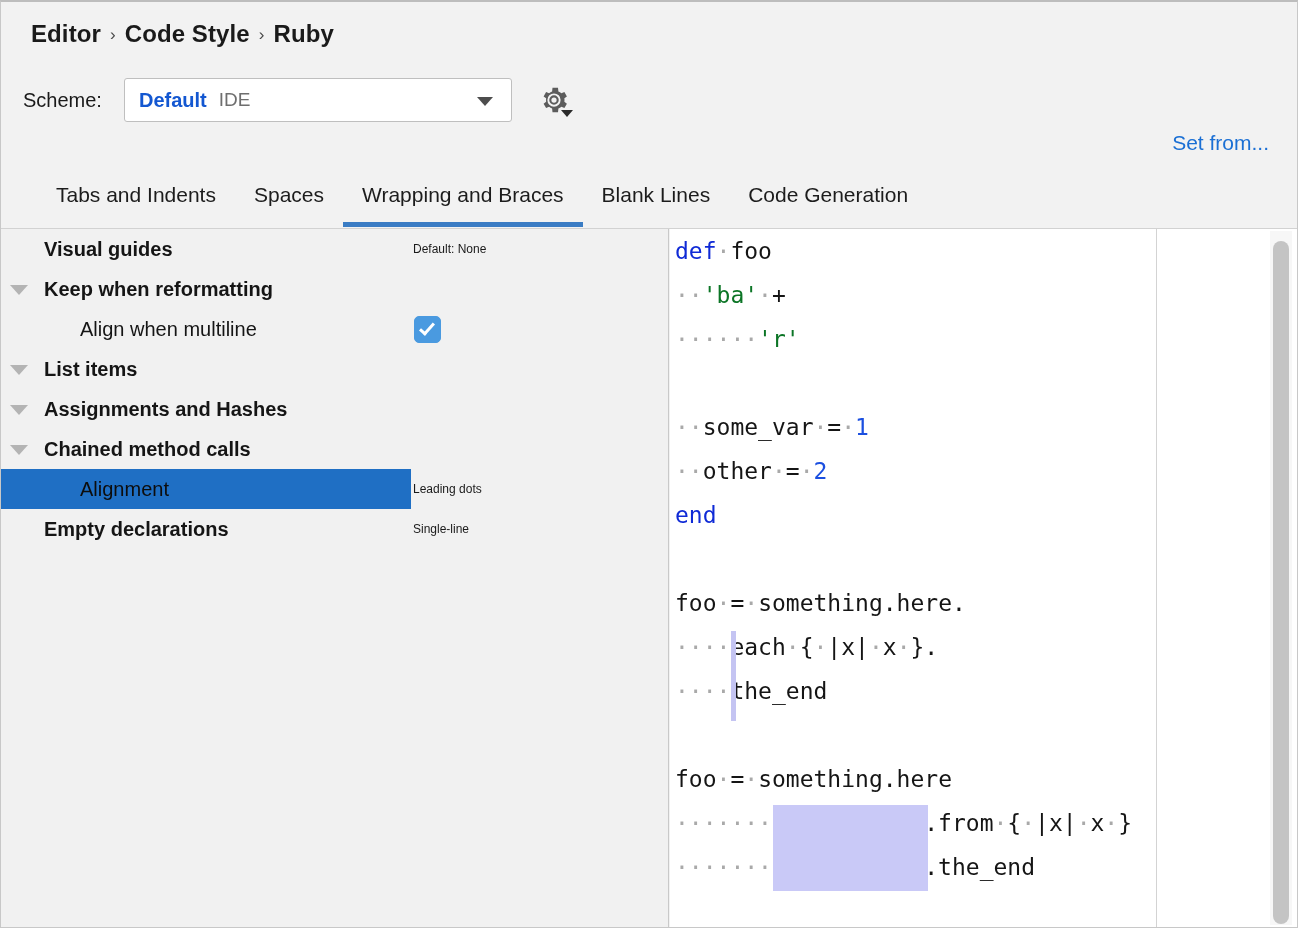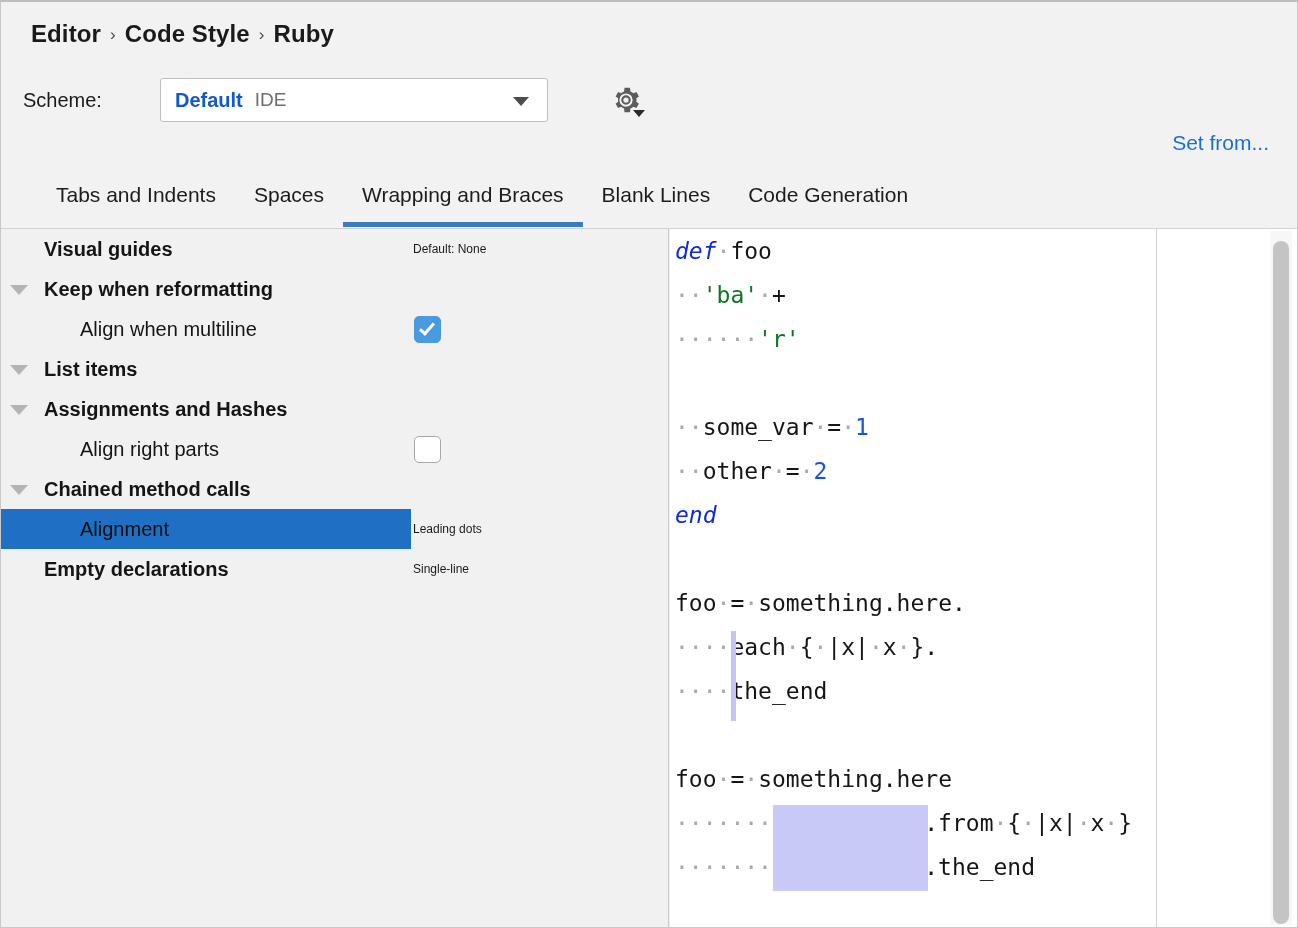--- a/index.html
+++ b/index.html
@@ -32,21 +32,21 @@
   }
   #breadcrumb .sep {
     font-size: 17px; font-weight: normal; color: #4a4a4a;
     position: relative; top: 1px;
   }
 
   
   #scheme-row {
     position: absolute;
     left: 22px; top: 76px;
-    display: flex; align-items: center; gap: 36px;
+    display: flex; align-items: center;
   }
   #scheme-label {
     font-size: 20px; color: #1a1a1a;
     margin-right: 22px;
   }
   #scheme-combo {
     width: 388px; height: 44px;
     background: #ffffff;
     border: 1px solid #bfbfbf;
     border-radius: 3px;
@@ -215,21 +215,21 @@
   .cline {
     position: relative;
     height: 44px;
     line-height: 44px;
     white-space: pre;
     font-family: "DejaVu Sans Mono", "Liberation Mono", monospace;
     font-size: 23px;
     color: #151515;
     padding-left: 5px;
   }
-  .kw  { color: #0f2ad6; font-style: italic; }
+  .kw  { color: #0f2ad6; }
   .str { color: #0c7526; }
   .num { color: #1b4fe0; }
   .ws  { color: #a9a9a9; }
 
   
   .iguide {
     position: absolute;
     width: 5px;
     background: #c4c4f2;
   }
@@ -322,24 +322,20 @@
             <span class="tick"></span>
           </div>
         </div>
         <div class="trow group">
           <div class="twist"></div>
           <span class="tname">List items</span>
         </div>
         <div class="trow group">
           <div class="twist"></div>
           <span class="tname">Assignments and Hashes</span>
-        </div>
-        <div class="trow leaf">
-          <span class="tname">Align right parts</span>
-          <div class="cbox off"></div>
         </div>
         <div class="trow group">
           <div class="twist"></div>
           <span class="tname">Chained method calls</span>
         </div>
         <div class="trow leaf selected">
           <div class="selbar"></div>
           <span class="tname">Alignment</span>
           <span class="tval">Leading dots</span>
         </div>

